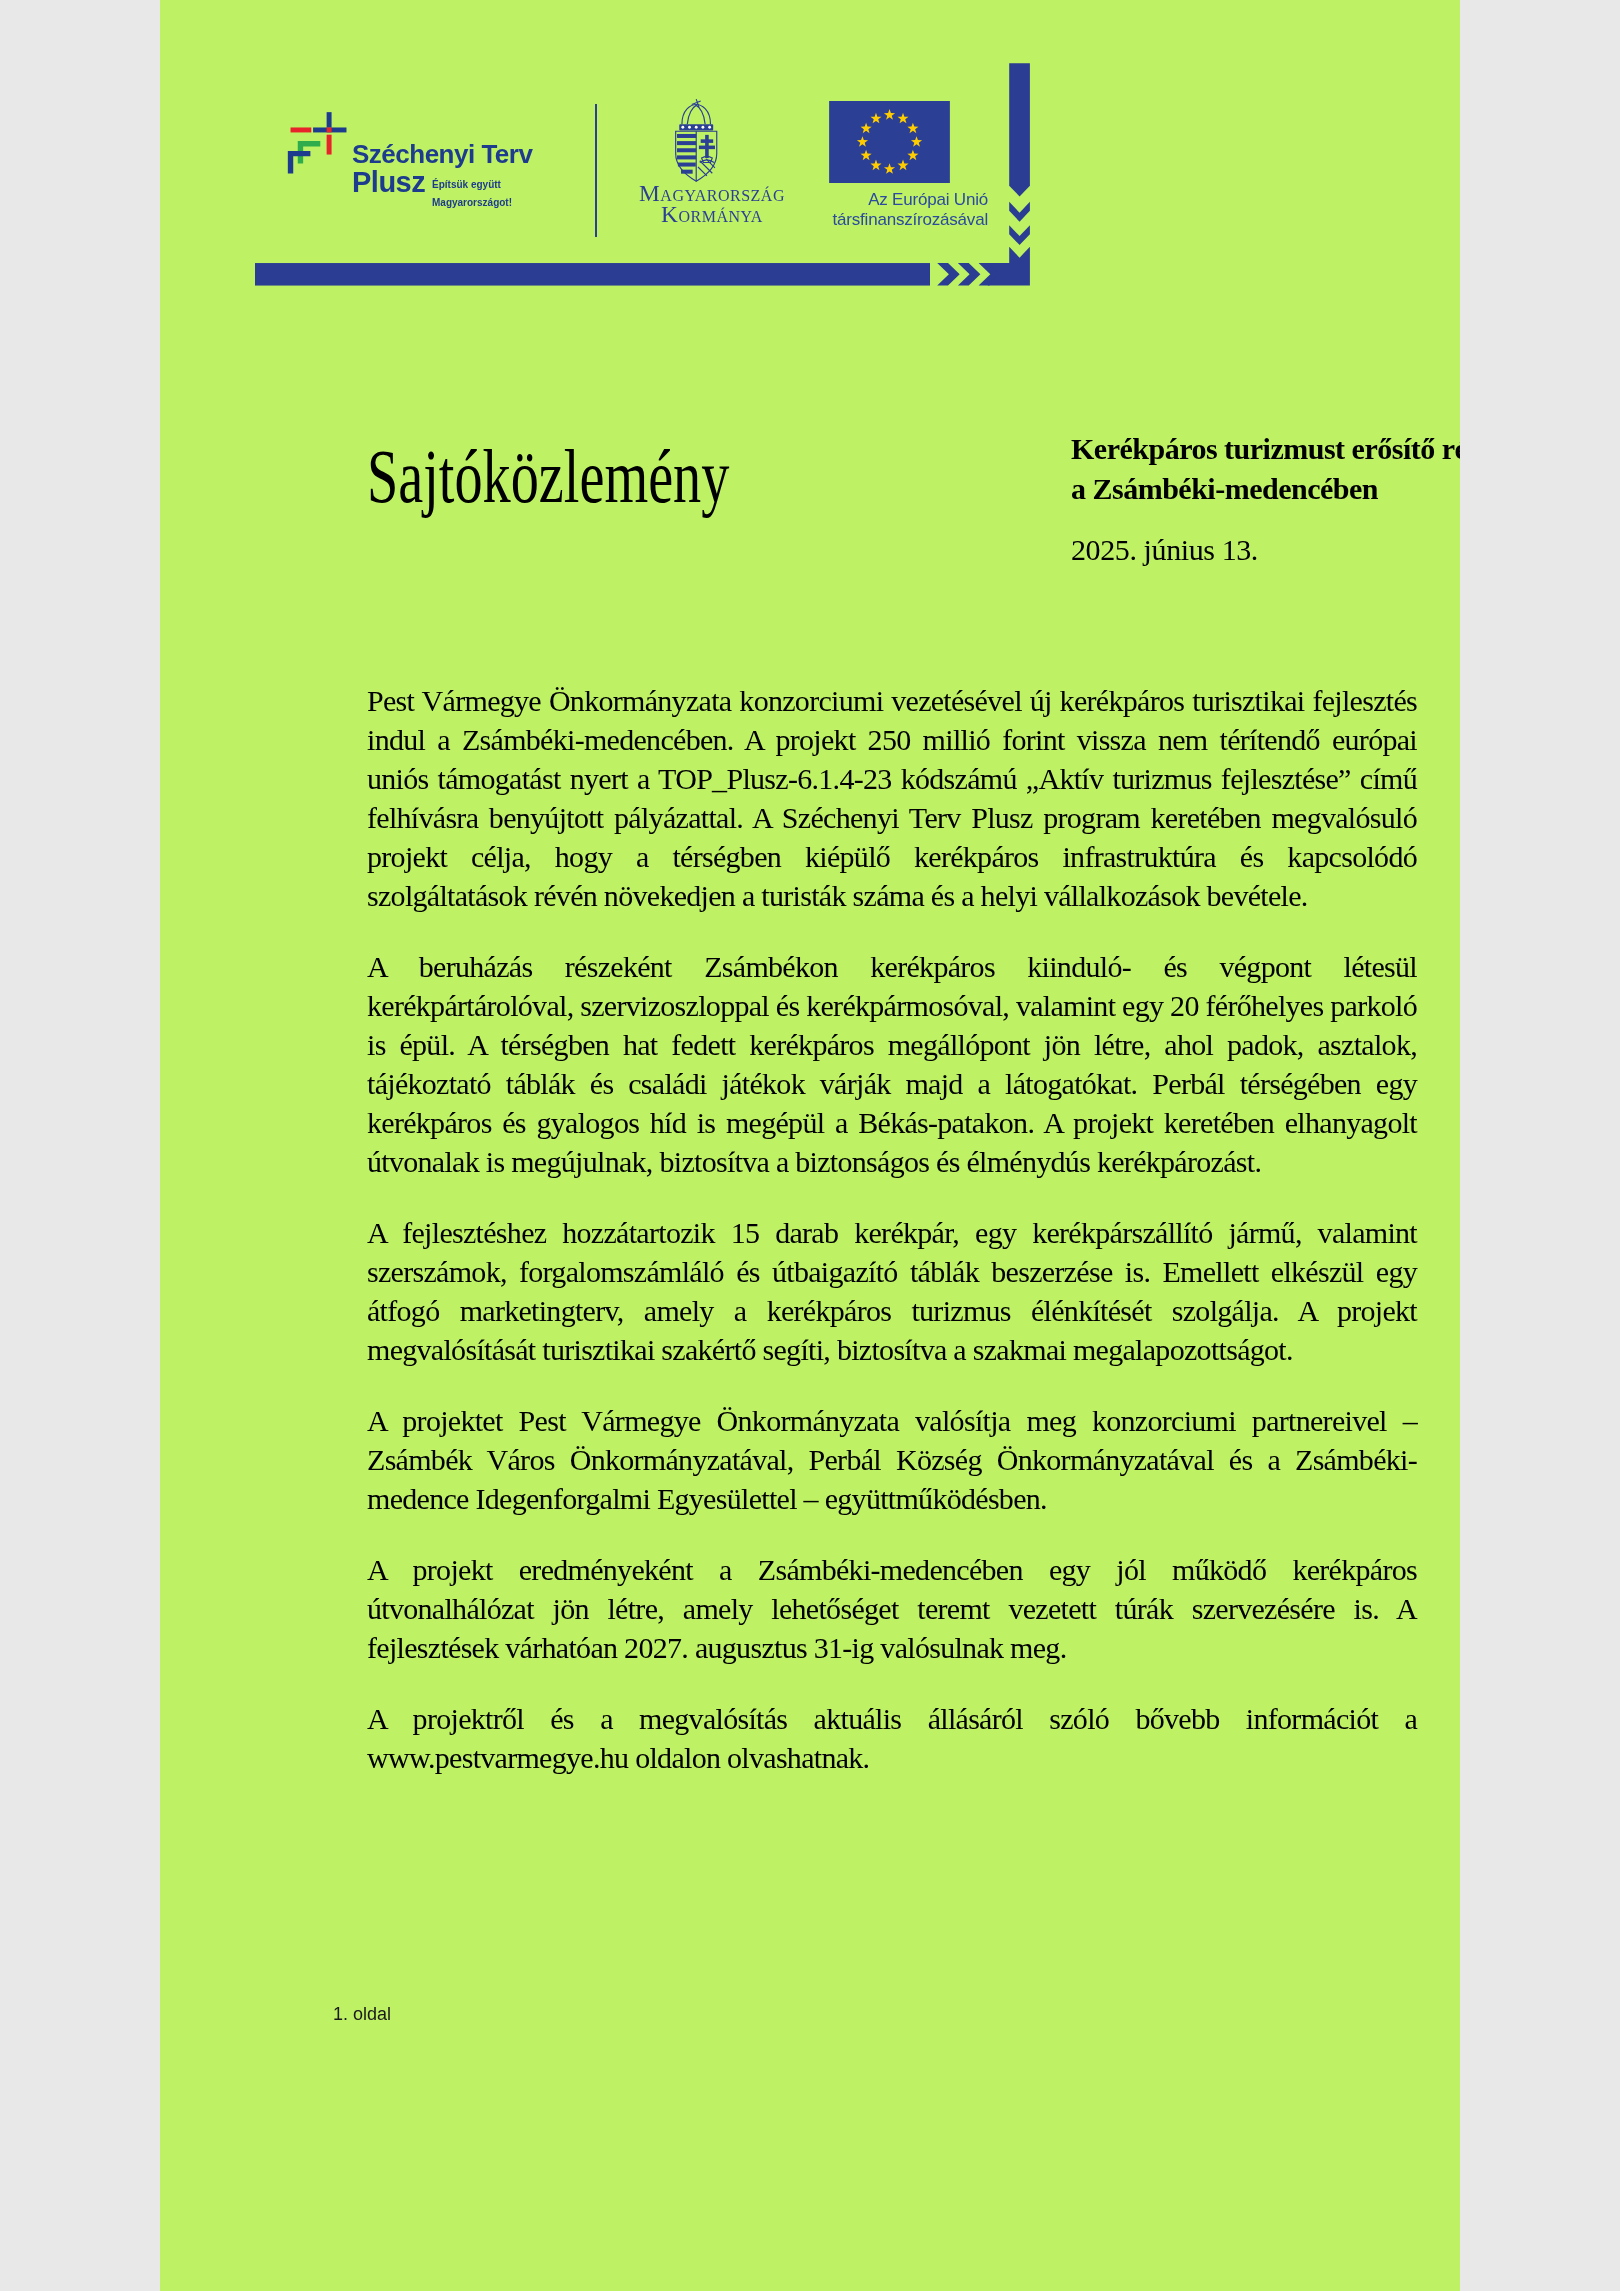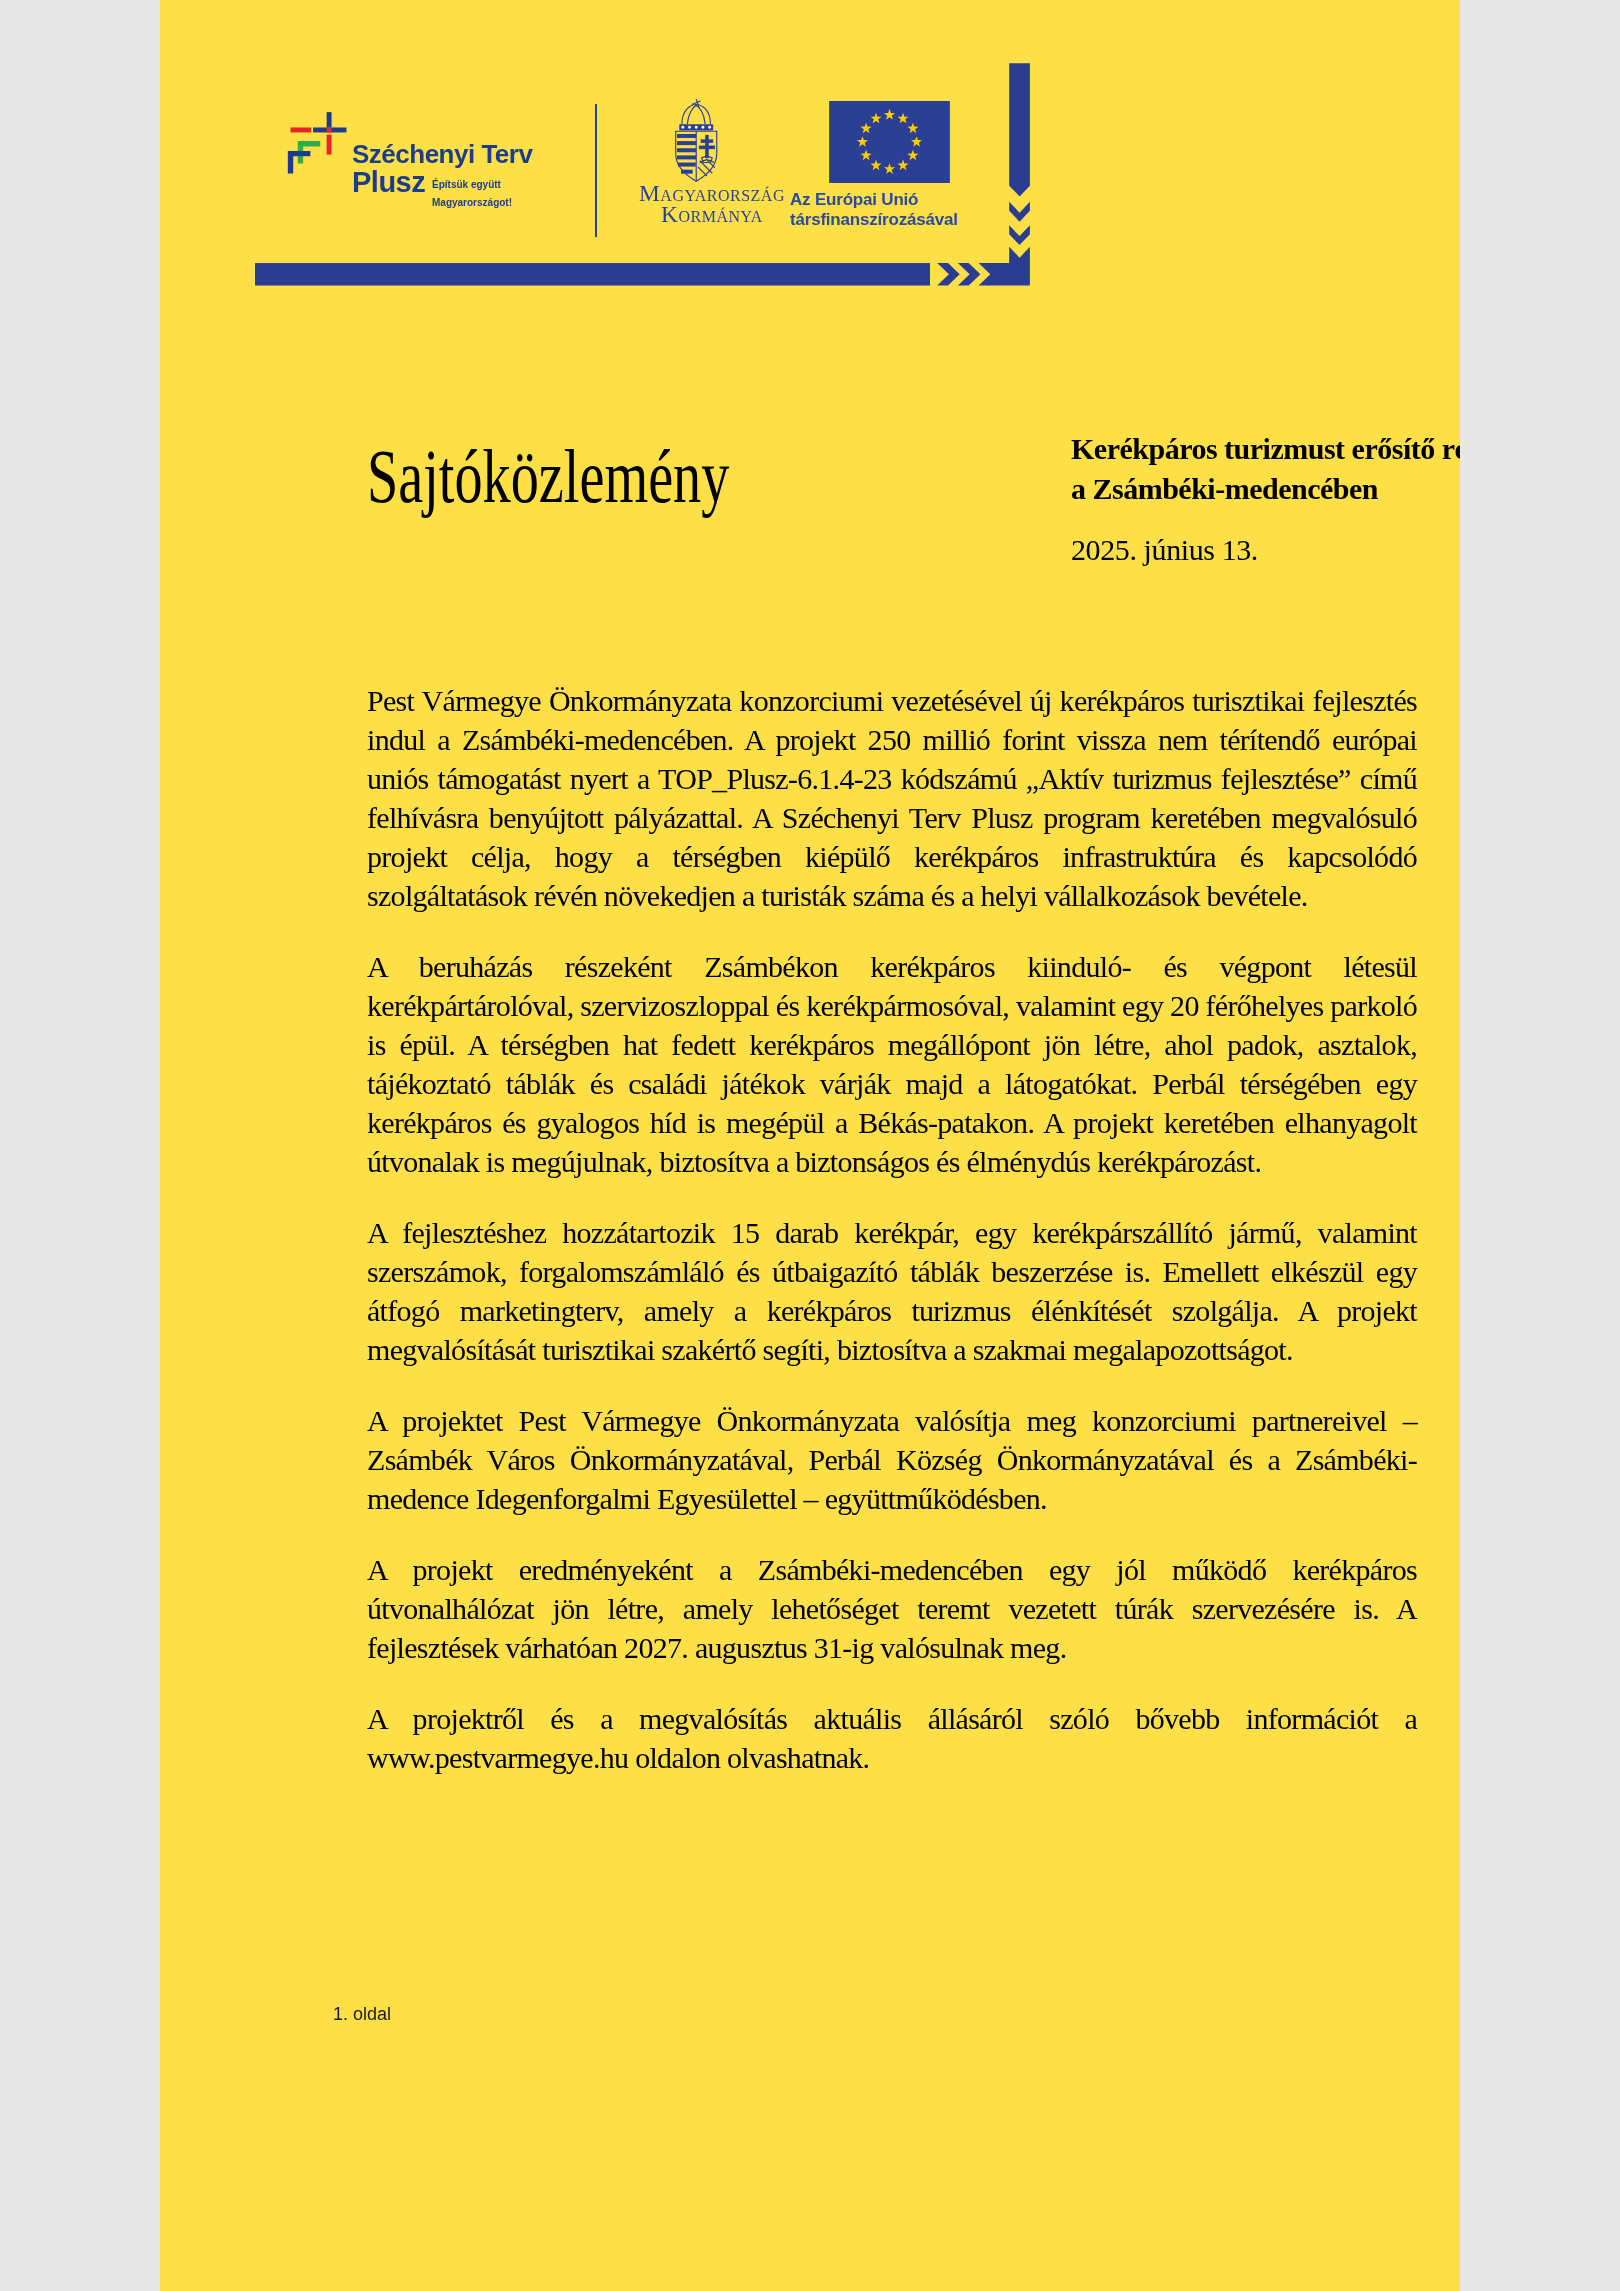--- a/index.html
+++ b/index.html
@@ -2,21 +2,21 @@
 <html style="--bar-blue: #2b3d92; --logo-blue: #1e3c8e; --logo-red: #e8232a; --logo-green: #2fac4b; --gov-blue: #2b3f94; --eu-text-blue: #2b4aa0; --star-yellow: #ffcc00; --link-blue: #2470d8;font-size:14.4px"><head>
 <meta charset="utf-8">
 <style>
   :root{
     --bar-blue:#2b3d92; --logo-blue:#1e3c8e; --logo-red:#e8232a; --logo-green:#2fac4b;
     --gov-blue:#2b3f94; --eu-text-blue:#2b4aa0; --star-yellow:#ffcc00; --link-blue:#2470d8;
   }
   *{margin:0;padding:0;box-sizing:border-box;}
   html,body{background:#e8e8e8;}
   .page{
-    position:relative; width:1300px; height:2292px; background:#fde047;
+    position:relative; width:1300px; height:2292px; background:#bef264;
     font-family:"Liberation Serif","DejaVu Serif",serif; color:#000; overflow:hidden;
     margin:0 auto;
   }
   
   .arrow-frame{position:absolute; left:86px; top:54px; width:792px; height:239px;}
   .fill-bar{fill:var(--bar-blue);}
   .mark-svg{position:absolute; left:126px; top:95px; width:65px; height:83px;}
   .blue-f{fill:var(--logo-blue);} .red-f{fill:var(--logo-red);} .green-f{fill:var(--logo-green);}
   .logo-name{
     position:absolute; left:192px; top:141px; font-family:"Liberation Sans","DejaVu Sans",sans-serif;
@@ -34,23 +34,23 @@
   .arms-svg{position:absolute; left:513px; top:97px; width:50px; height:90px;}
   .arms-stroke{stroke:var(--gov-blue); fill:none; stroke-width:1.3;}
   .arms-fill{fill:var(--gov-blue);}
   .gov-text{
     position:absolute; left:453px; top:183px; width:198px; text-align:center;
     font-size:23.4px; line-height:21px; color:var(--gov-blue);
     font-variant:small-caps; letter-spacing:0.5px;
   }
   .eu-flag{position:absolute; left:669px; top:101px; width:121px; height:82px;}
   .eu-text{
-    position:absolute; left:630px; top:190px; width:198px; text-align:left;
+    position:absolute; left:630px; top:190px; width:198px; text-align:right;
     font-family:"Liberation Sans","DejaVu Sans",sans-serif; font-size:17px; line-height:20px;
-    color:var(--eu-text-blue); letter-spacing:-0.2px;font-weight:bold;
+    color:var(--eu-text-blue); letter-spacing:-0.2px;
   }
   
   .doc-title{
     position:absolute; left:207px; top:438px; font-size:76px; line-height:76px;
     transform:scaleX(0.74); transform-origin:0 0; white-space:nowrap; font-weight:normal;
   }
   .headline{
     position:absolute; left:911px; top:429px; font-size:30px; line-height:40px;
     font-weight:bold; letter-spacing:-0.5px; white-space:nowrap;
   }

